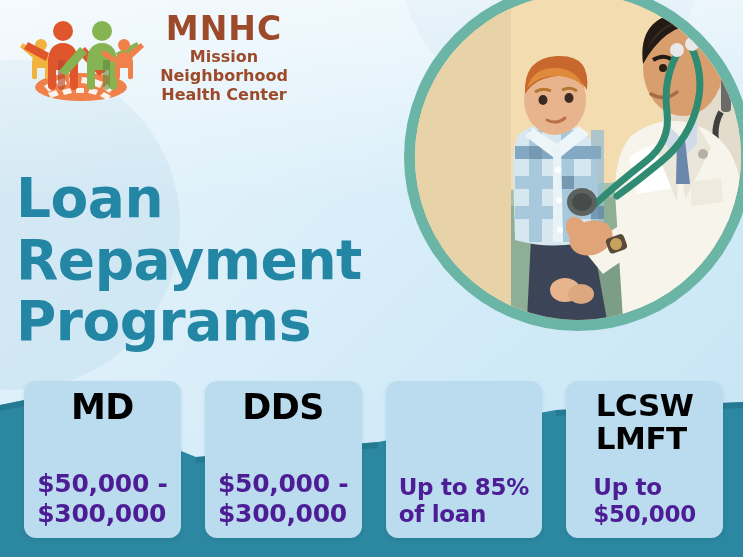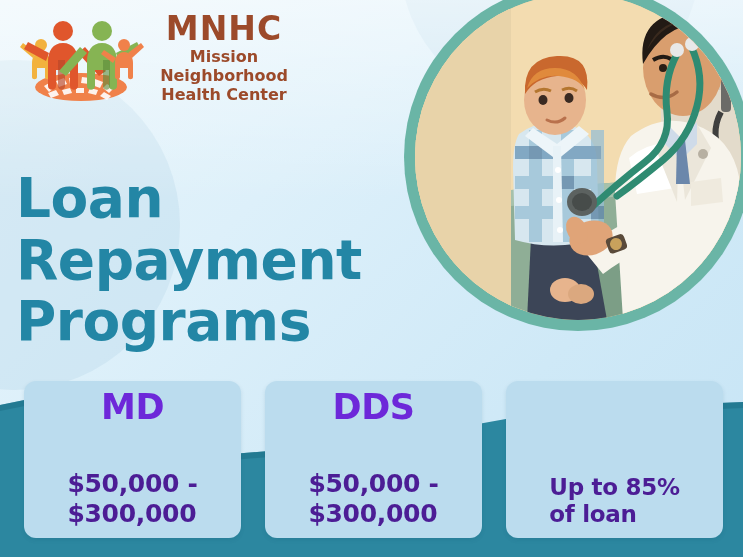--- a/index.html
+++ b/index.html
@@ -134,21 +134,21 @@
     background: #bbdcee;
     box-shadow: 0 2px 4px rgba(20,70,95,0.12);
     display: flex;
     flex-direction: column;
     align-items: center;
     justify-content: flex-start;
     padding-top: 8px;
     box-sizing: border-box;
   }
   .card-title {
-    color: #6d28d9;
+    color: #000000;
     font-size: 35px;
     font-weight: bold;
     line-height: 1.05;
     text-align: left;
     letter-spacing: -0.5px;
   }
   .card-title.two-line { font-size: 31px; }
   .card-amount {
     margin-top: auto;
     margin-bottom: 10px;
@@ -341,15 +341,21 @@
     </div>
     <div class="card">
       <div class="card-title">DDS</div>
       <div class="card-amount">$50,000 -
 $300,000</div>
     </div>
     <div class="card">
       <div class="card-amount small">Up to 85%
 of loan</div>
     </div>
+    <div class="card">
+      <div class="card-title two-line" style="white-space: pre-line;">LCSW
+LMFT</div>
+      <div class="card-amount small">Up to
+$50,000</div>
+    </div>
   </div>
 
 </div>
 
 </body></html>

